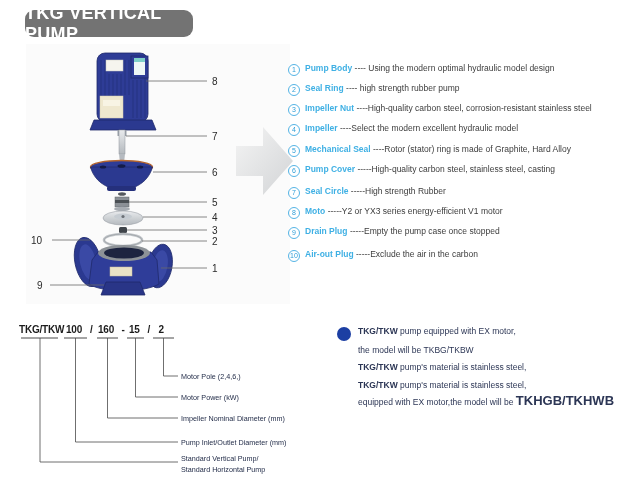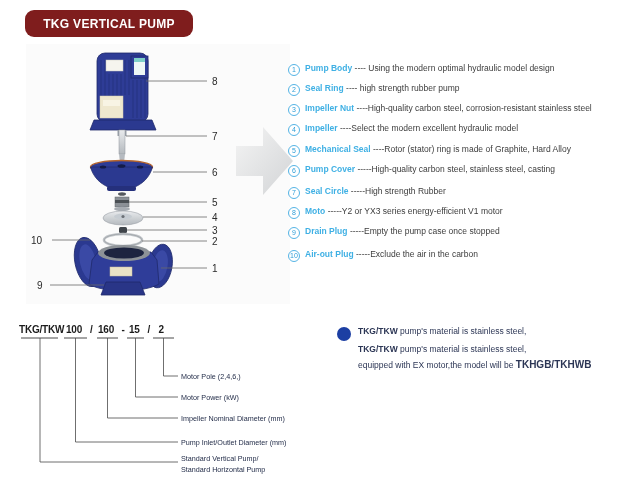--- a/index.html
+++ b/index.html
@@ -4,22 +4,22 @@
 <style>
   html,body{margin:0;padding:0;}
   body{
     width:617px;height:500px;position:relative;overflow:hidden;
     background:#ffffff;
     font-family:"Liberation Sans","DejaVu Sans",sans-serif;
     -webkit-font-smoothing:antialiased;
   }
   .banner{
     position:absolute;left:25px;top:10px;width:168px;height:27px;
-    background:#7f1d1d;border-radius:9px;color:#ffffff;
-    font-size:12px;font-weight:bold;letter-spacing:.3px;
+    background:#737373;border-radius:9px;color:#ffffff;
+    font-size:18px;font-weight:bold;letter-spacing:.3px;
     display:flex;align-items:center;justify-content:center;
   }
   svg.overlay{position:absolute;left:0;top:0;width:617px;height:500px;}
   svg text{font-family:"Liberation Sans","DejaVu Sans",sans-serif;}
   .co{font-size:10px;fill:#2a2a2a;}
   .seg{font-size:10px;font-weight:bold;fill:#1c1c1c;letter-spacing:-.2px;}
   .mlabel{font-size:7.2px;fill:#232d49;}
   .spec-list{position:absolute;left:0;top:0;width:617px;height:300px;}
   .spec-item{
     position:absolute;left:288px;white-space:nowrap;
@@ -27,21 +27,21 @@
   }
   .spec-item .num{
     display:inline-block;width:10px;height:10px;border:1px solid #55b4e5;
     border-radius:50%;color:#2f9ed8;font-size:7px;line-height:10px;
     text-align:center;margin-right:5px;vertical-align:-1px;
   }
   .spec-item .term{color:#3fb0e4;font-weight:bold;}
   .notes{position:absolute;left:358px;top:322px;width:256px;color:#2c3655;font-size:8.5px;}
   .note-line{height:18px;line-height:18px;white-space:nowrap;}
   .np{font-weight:bold;}
-  .nb{font-weight:bold;font-size:10px;}
+  .nb{font-weight:bold;font-size:13px;}
   .bullet{
     position:absolute;left:337px;top:327px;width:14px;height:14px;
     border-radius:50%;background:#1c3fa3;
   }
 </style>
 </head>
 <body>
 
 <div class="banner">TKG VERTICAL PUMP</div>
 
@@ -189,20 +189,22 @@
   <div class="spec-item" style="top:163px"><span class="num">6</span><span class="term">Pump Cover</span><span class="desc"> -----High-quality carbon steel, stainless steel, casting</span></div>
   <div class="spec-item" style="top:185px"><span class="num">7</span><span class="term">Seal Circle</span><span class="desc"> -----High strength Rubber</span></div>
   <div class="spec-item" style="top:205px"><span class="num">8</span><span class="term">Moto</span><span class="desc"> -----Y2 or YX3 series energy-efficient V1 motor</span></div>
   <div class="spec-item" style="top:225px"><span class="num">9</span><span class="term">Drain Plug</span><span class="desc"> -----Empty the pump case once stopped</span></div>
   <div class="spec-item" style="top:248px"><span class="num">10</span><span class="term">Air-out Plug</span><span class="desc"> -----Exclude the air in the carbon</span></div>
 </div>
 
 <div class="bullet"></div>
 <div class="notes">
   <div class="note-group">
+    <div class="note-line"><span class="np">TKG/TKW</span><span> pump equipped with EX motor,</span></div>
+    <div class="note-line"><span>the model will be TKBG/TKBW</span><span class="nb"></span></div>
   </div>
   <div class="note-group">
     <div class="note-line"><span class="np">TKG/TKW</span><span> pump's material is stainless steel,</span></div>
   </div>
   <div class="note-group">
     <div class="note-line"><span class="np">TKG/TKW</span><span> pump's material is stainless steel,</span></div>
     <div class="note-line" style="height:14px;line-height:14px"><span>equipped with EX motor,the model will be </span><span class="nb">TKHGB/TKHWB</span></div>
   </div>
 </div>
 

